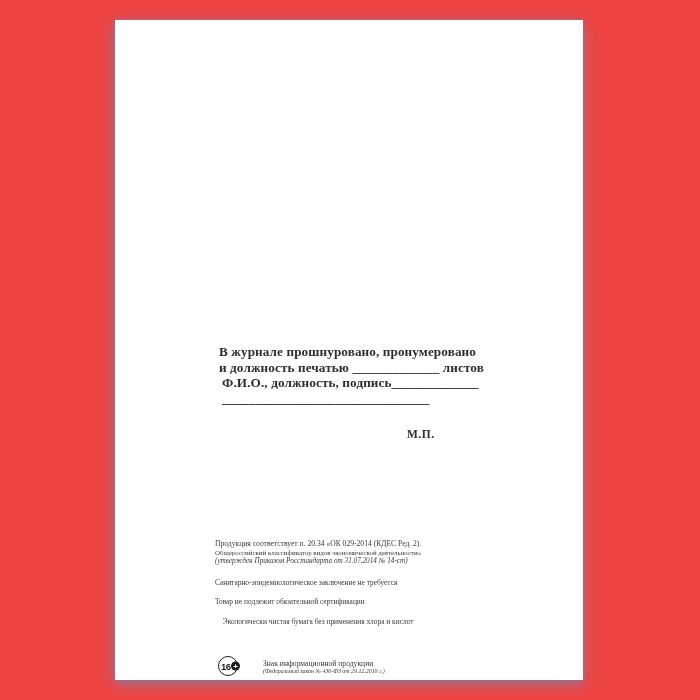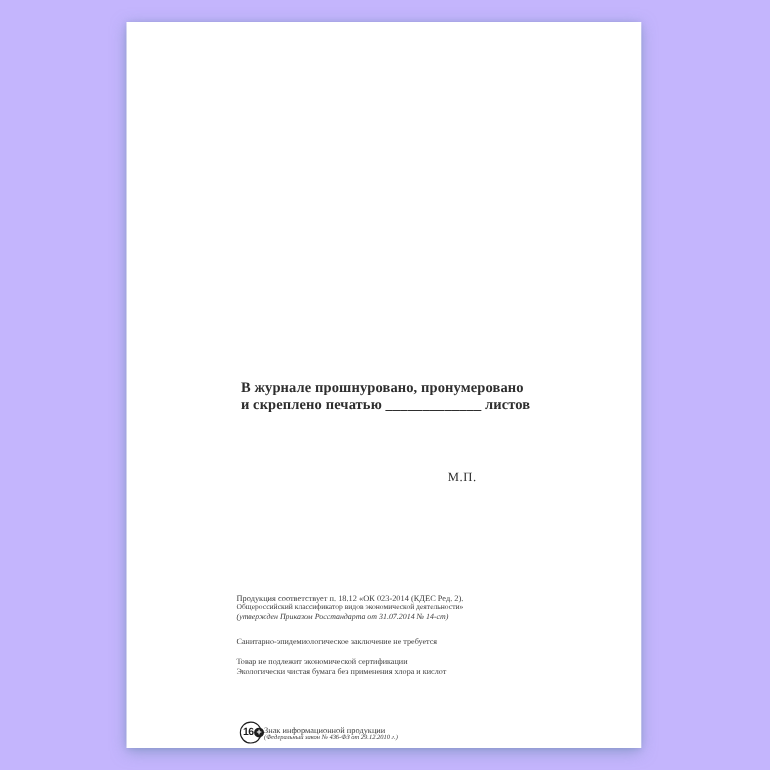--- a/index.html
+++ b/index.html
@@ -38,38 +38,38 @@
   }
   .stitch-block .indent {
     padding-left: 3px;
   }
   .stamp-abbr {
     position: absolute;
     left: 292px;
     top: 408px;
     color: #2e2e2e;
     font-size: 11.5px;
-    font-weight: 400;
+    font-weight: 700;
     letter-spacing: 0.5px;
   }
   
   .compliance {
     position: absolute;
     left: 100px;
     top: 519px;
     color: #3b3b3b;
     white-space: nowrap;
   }
   .std1 { font-size: 7.6px; line-height: 9.6px; }
   .std2 { font-size: 6.9px; line-height: 8.8px; }
   .std3 { font-size: 7.2px; line-height: 9px; font-style: italic; }
   .note { font-size: 7.4px; }
   .note-sanitary { margin-top: 12px; }
   .note-cert { margin-top: 10px; }
-  .note-eco { margin-top: 0; }
+  .note-eco { margin-top: 11px; text-align: center; }
   
   .age-mark {
     position: absolute;
     left: 103px;
     top: 636px;
     display: flex;
     align-items: flex-start;
   }
   .age-badge {
     position: relative;
@@ -100,47 +100,49 @@
     background: #1c1c1c;
     border-radius: 50%;
     color: #ffffff;
     font-size: 8px;
     line-height: 9px;
     text-align: center;
     font-weight: 700;
     font-family: "Liberation Sans", "DejaVu Sans", sans-serif;
   }
   .age-text {
-    margin-left: 2px;
+    margin-left: 25px;
     padding-top: 3px;
     color: #3b3b3b;
     white-space: nowrap;
   }
   .age-title { font-size: 7.6px; line-height: 9px; }
   .age-law { font-size: 5.9px; line-height: 7.5px; font-style: italic; }
 </style>
 </head>
 <body>
 
-<div class="stage" style="background: #c4b5fd;">
+<div class="stage" style="background: #ef4444;">
   <div class="page" style="background: rgb(255, 255, 255);">
 
     <div class="stitch-block">
       <div>В журнале прошнуровано, пронумеровано</div>
-      <div>и скреплено печатью _____________ листов</div>
+      <div>и должность печатью _____________ листов</div>
+      <div class="indent">Ф.И.О., должность, подпись_____________</div>
+      <div class="indent">_______________________________</div>
     </div>
 
     <div class="stamp-abbr">М.П.</div>
 
     <div class="compliance">
-      <div class="std1">Продукция соответствует п. 18.12 «ОК 023-2014 (КДЕС Ред. 2).</div>
+      <div class="std1">Продукция соответствует п. 20.34 «ОК 029-2014 (КДЕС Ред. 2).</div>
       <div class="std2">Общероссийский классификатор видов экономической деятельности»</div>
       <div class="std3">(утвержден Приказом Росстандарта от 31.07.2014 № 14-ст)</div>
       <div class="note note-sanitary">Санитарно-эпидемиологическое заключение не требуется</div>
-      <div class="note note-cert">Товар не подлежит экономической сертификации</div>
+      <div class="note note-cert">Товар не подлежит обязательной сертификации</div>
       <div class="note note-eco">Экологически чистая бумага без применения хлора и кислот</div>
     </div>
 
     <div class="age-mark">
       <div class="age-badge">
         <span class="num">16</span>
         <span class="plus">+</span>
       </div>
       <div class="age-text">
         <div class="age-title">Знак информационной продукции</div>

